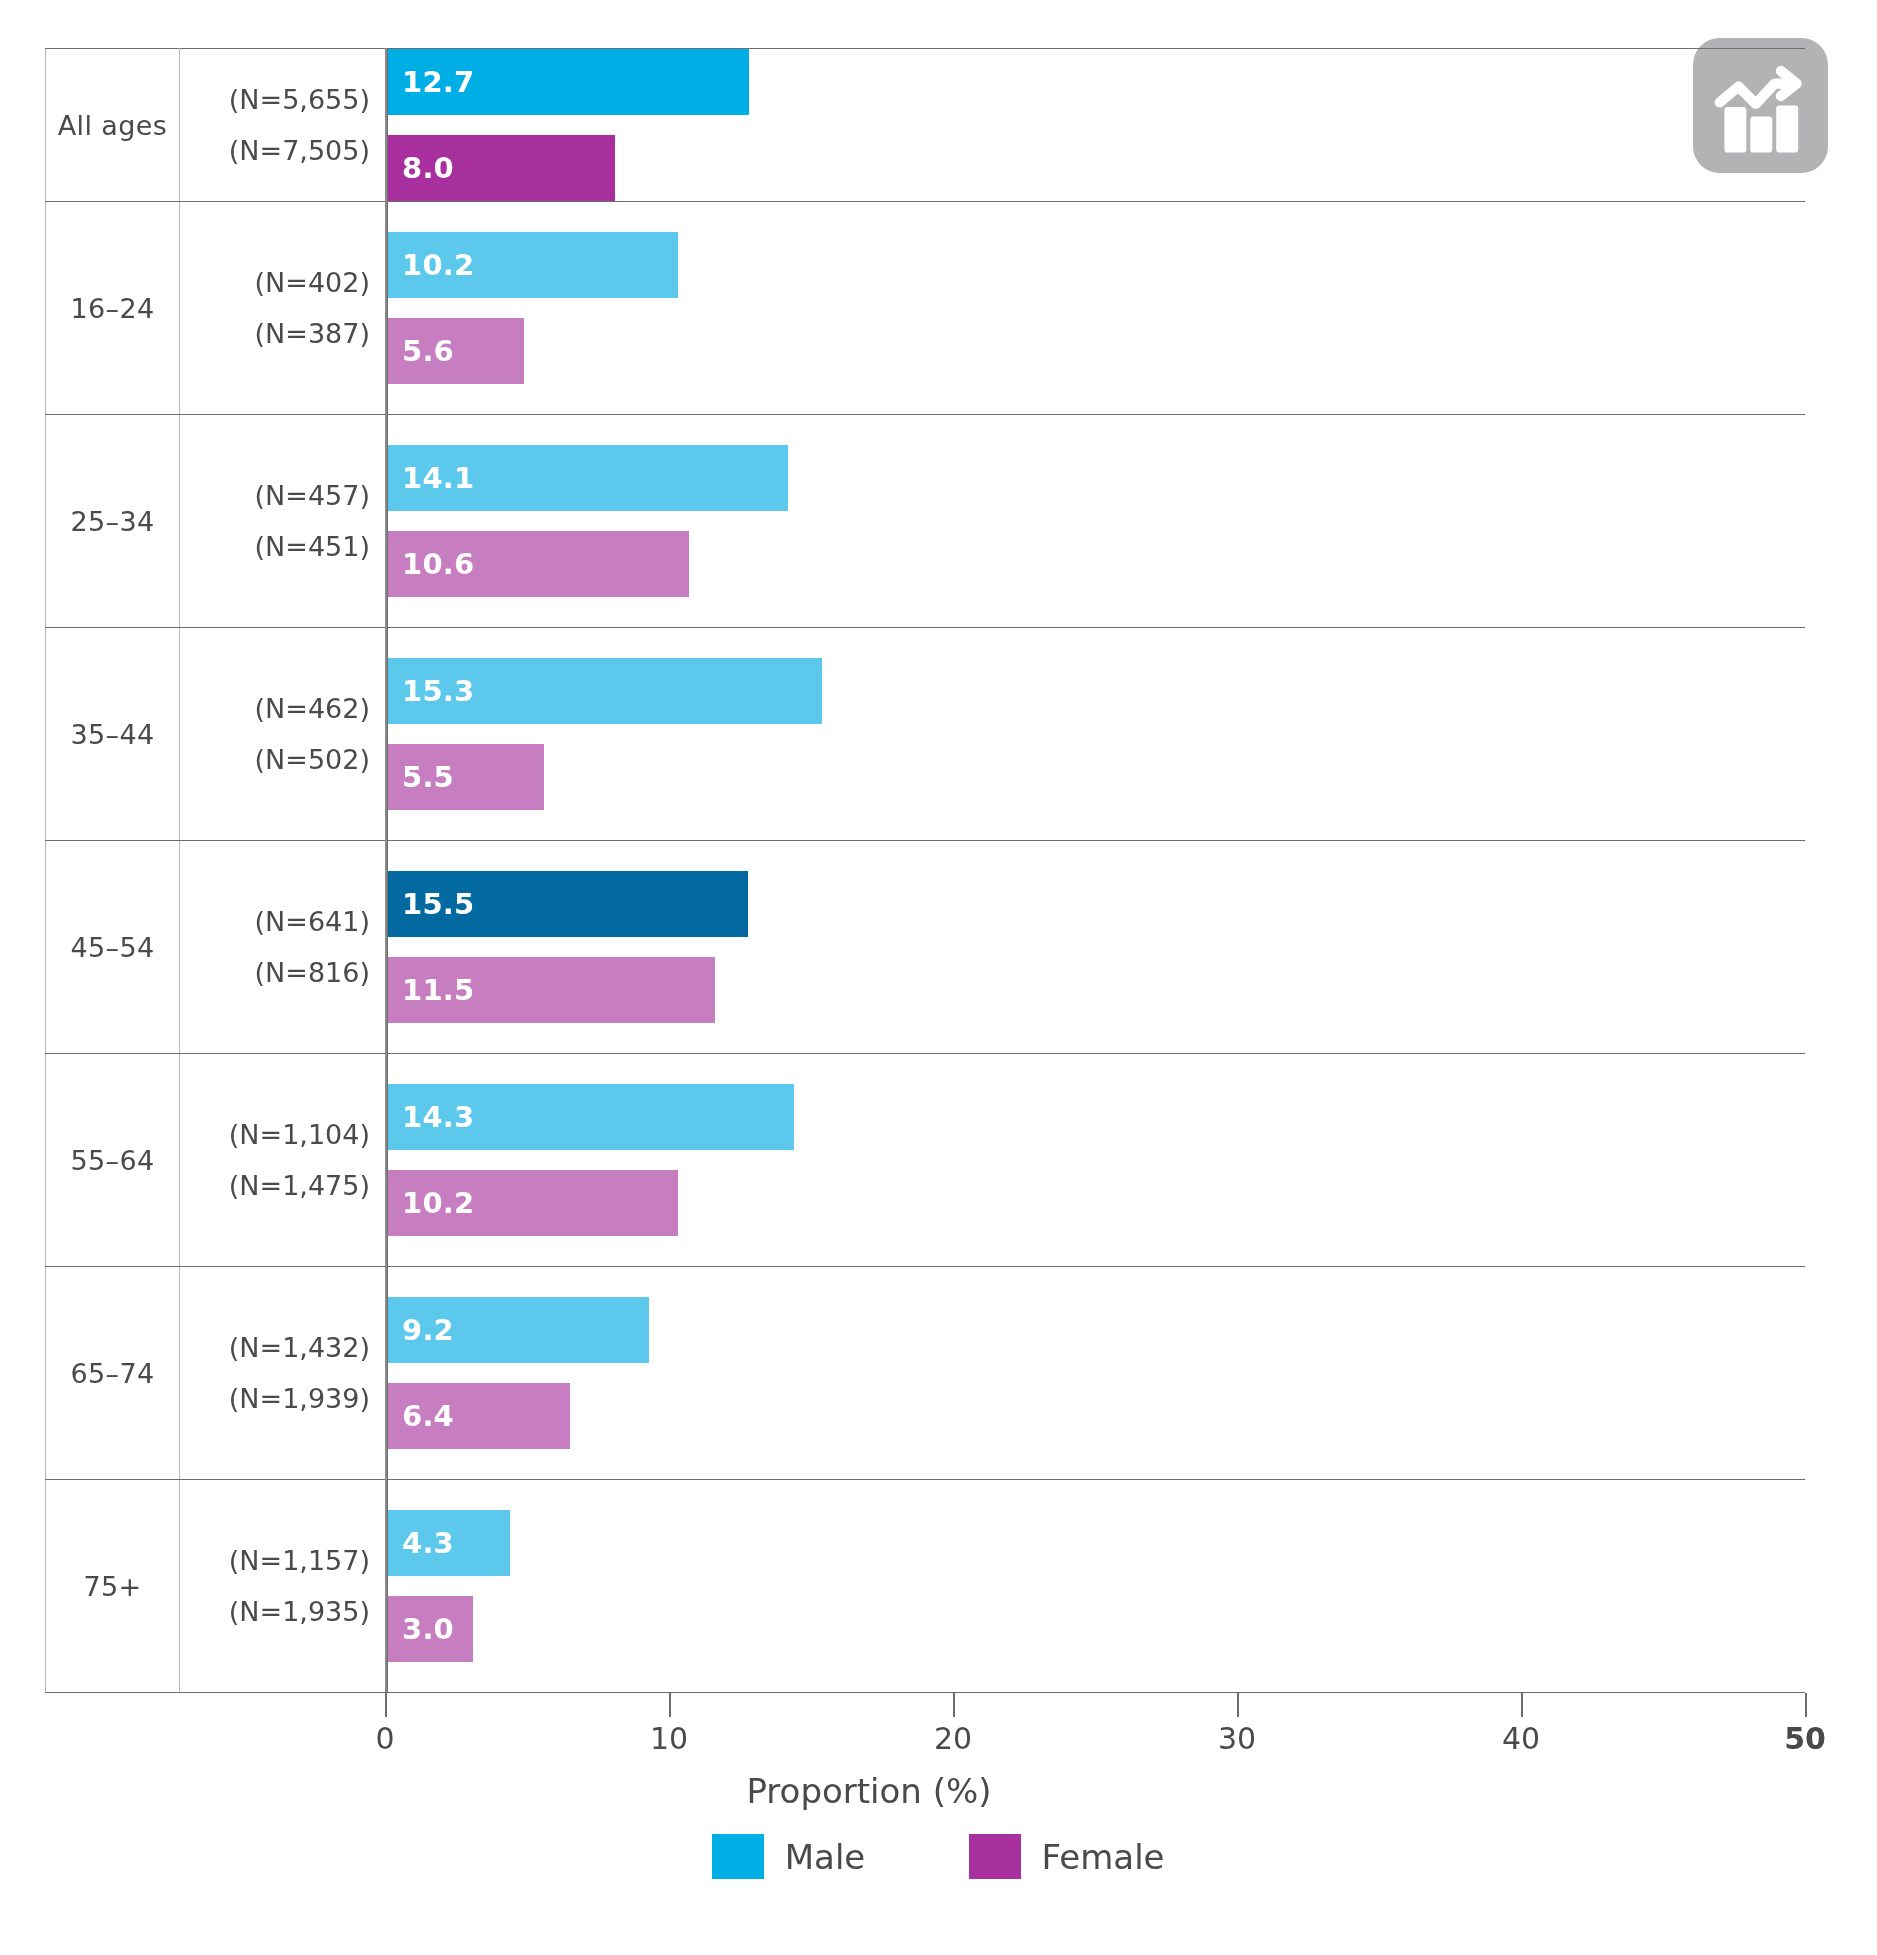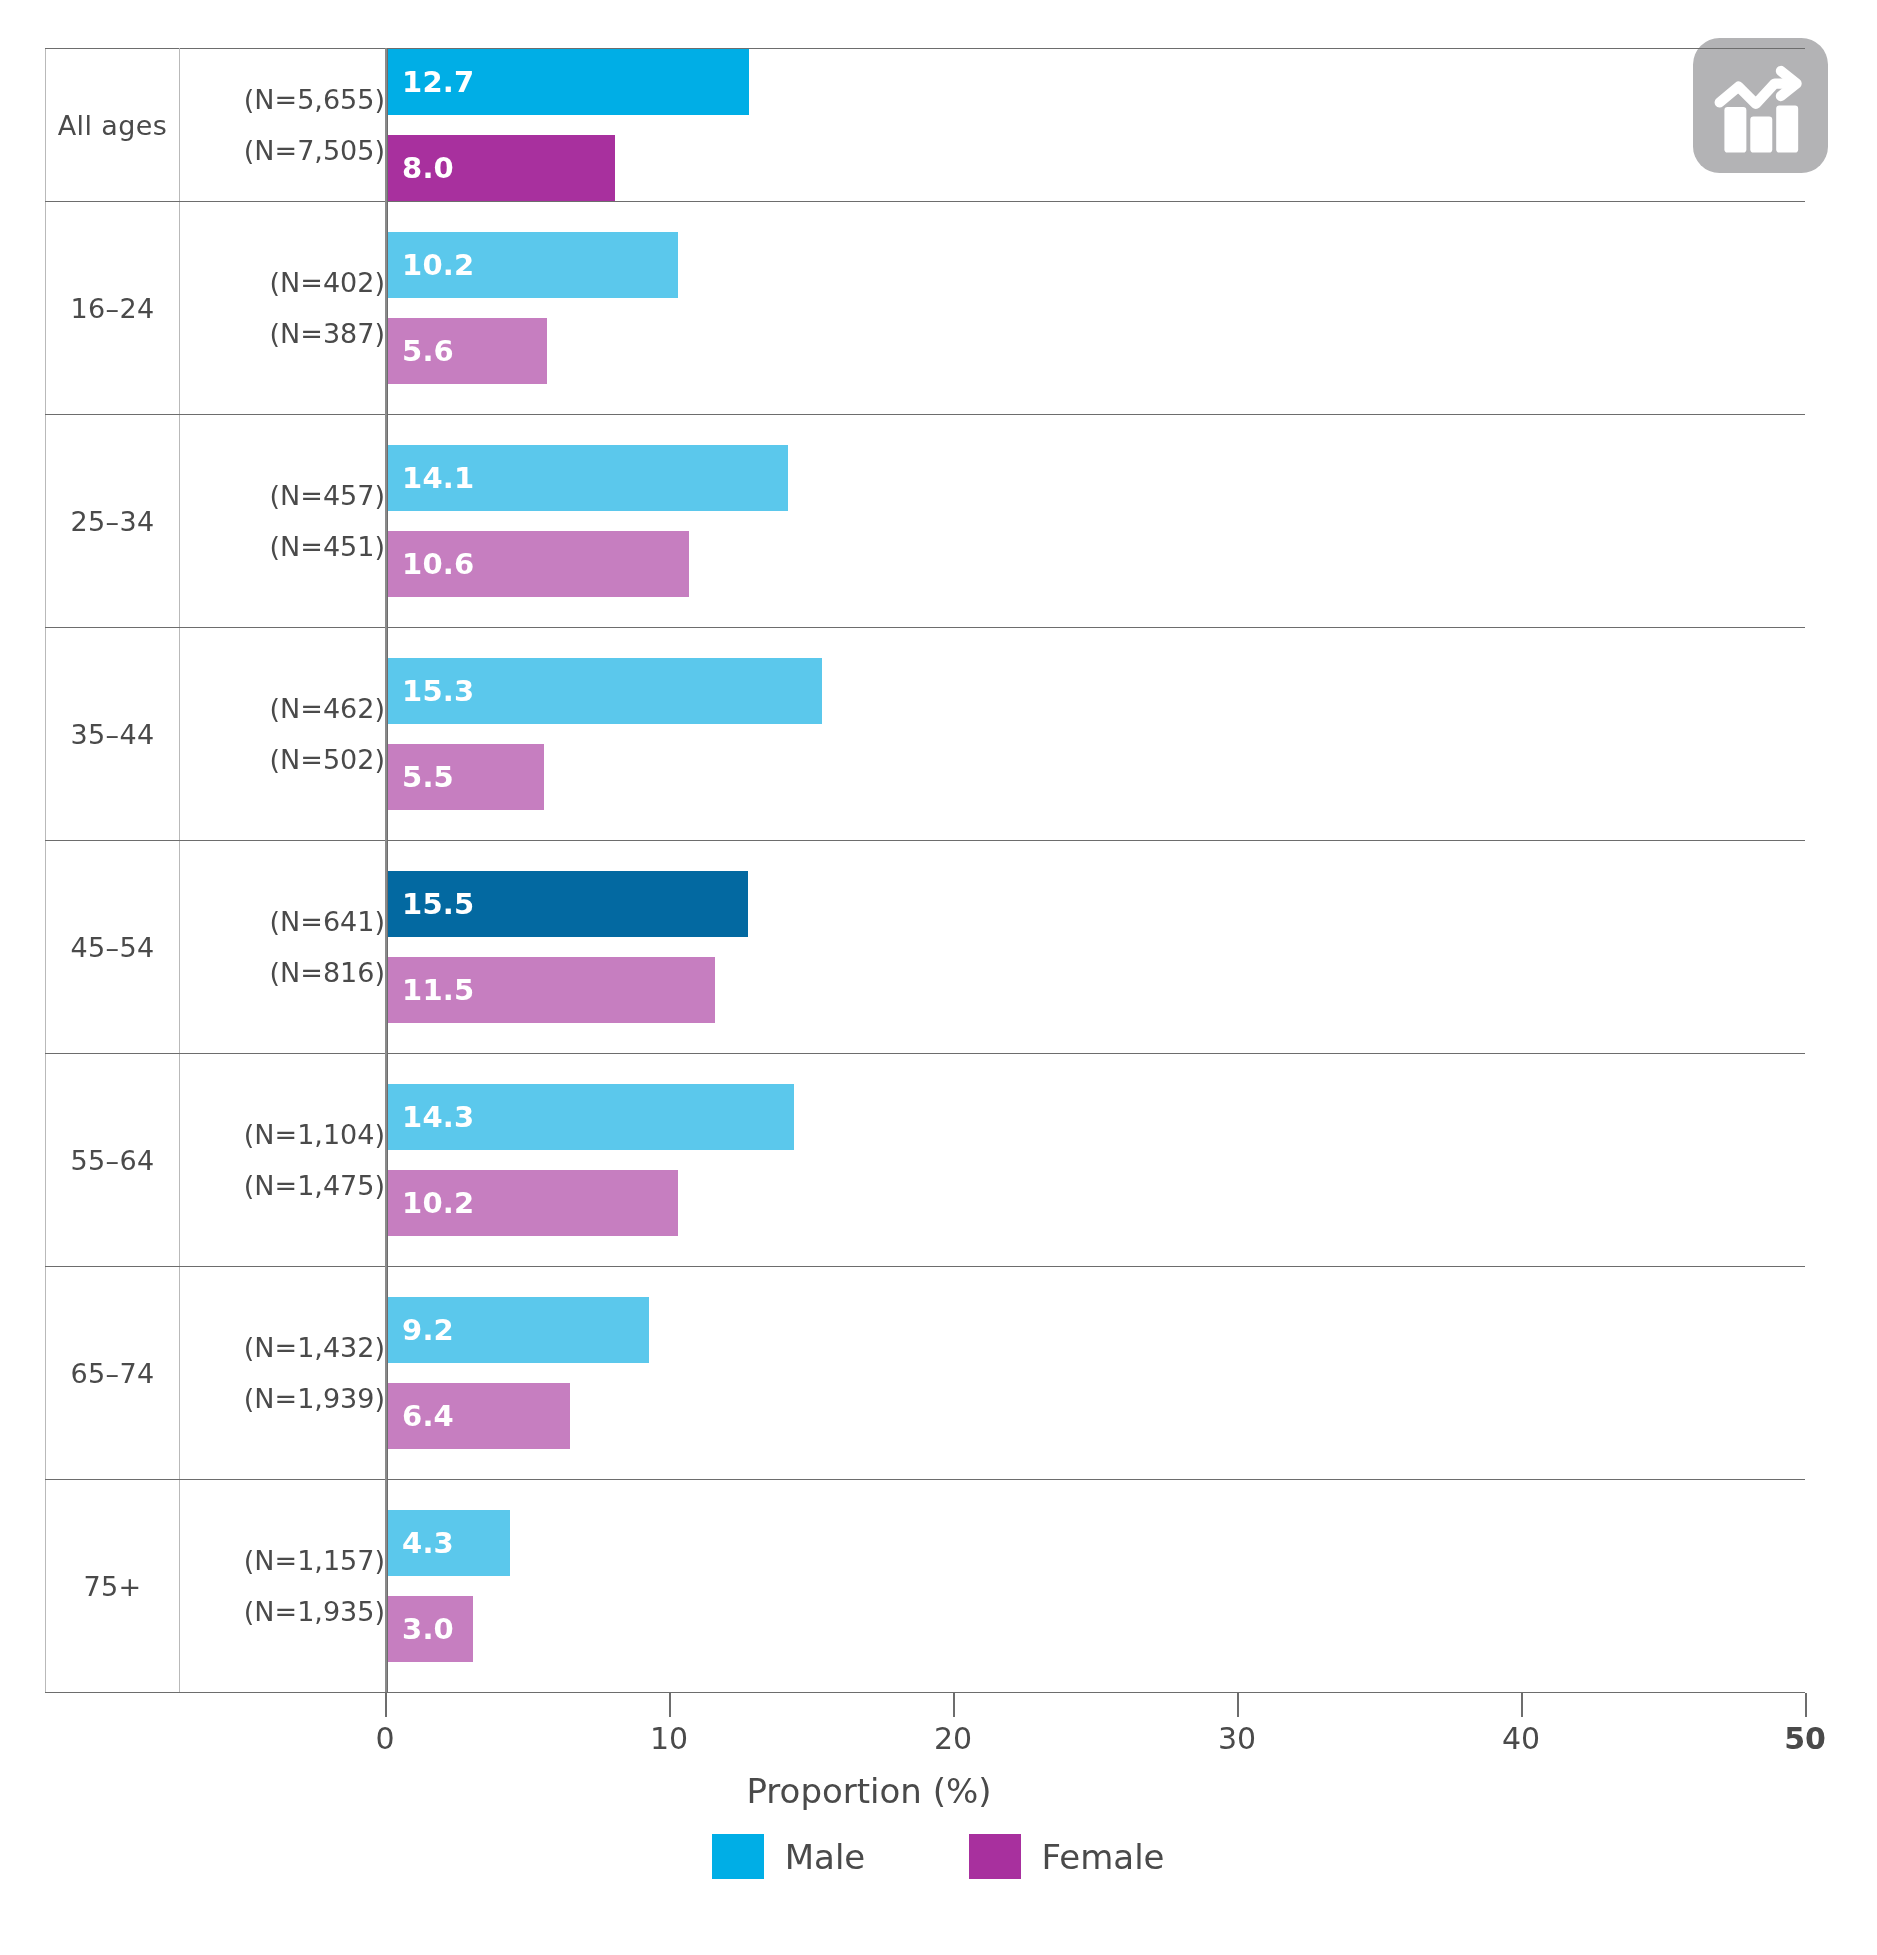--- a/index.html
+++ b/index.html
@@ -68,21 +68,21 @@
   }
 
   .n-stack {
     display: flex;
     flex-direction: column;
     justify-content: center;
     height: 100%;
   }
   .n-line {
     text-align: right;
-    padding-right: 2px;
+    padding-right: 17px;
     font-size: 27px;
     color: #4a4a4a;
     white-space: nowrap;
   }
 
   .bar-stack {
     display: flex;
     flex-direction: column;
     justify-content: center;
     height: 100%;
@@ -233,21 +233,21 @@
         </td>
         <td class="bars-cell">
           <div class="bar-stack">
             <div class="bar-row">
               <div class="bar" style="width: 290px; background: rgb(91, 200, 236);">
                 <span class="bar-label">10.2</span>
               </div>
             </div>
             <div class="bar-gap"></div>
             <div class="bar-row">
-              <div class="bar" style="width: 159px; background: rgb(198, 126, 192);">
+              <div class="bar" style="width: 136px; background: rgb(198, 126, 192);">
                 <span class="bar-label">5.6</span>
               </div>
             </div>
           </div>
         </td>
       </tr>
       <tr class="group-row" style="height: 213px;">
         <td class="age-cell">25–34</td>
         <td class="n-cell">
           <div class="n-stack">

